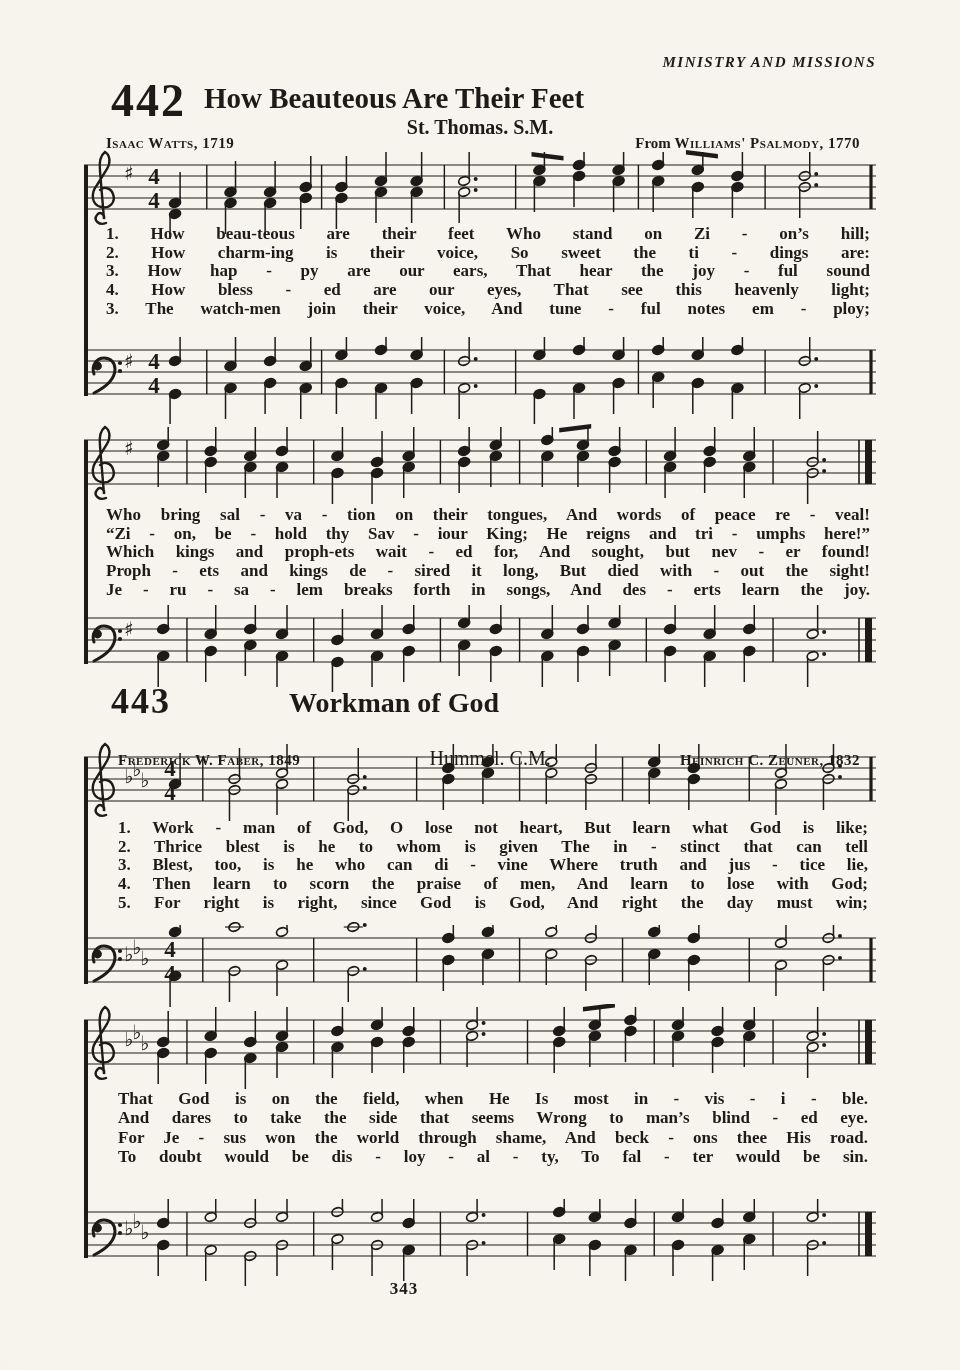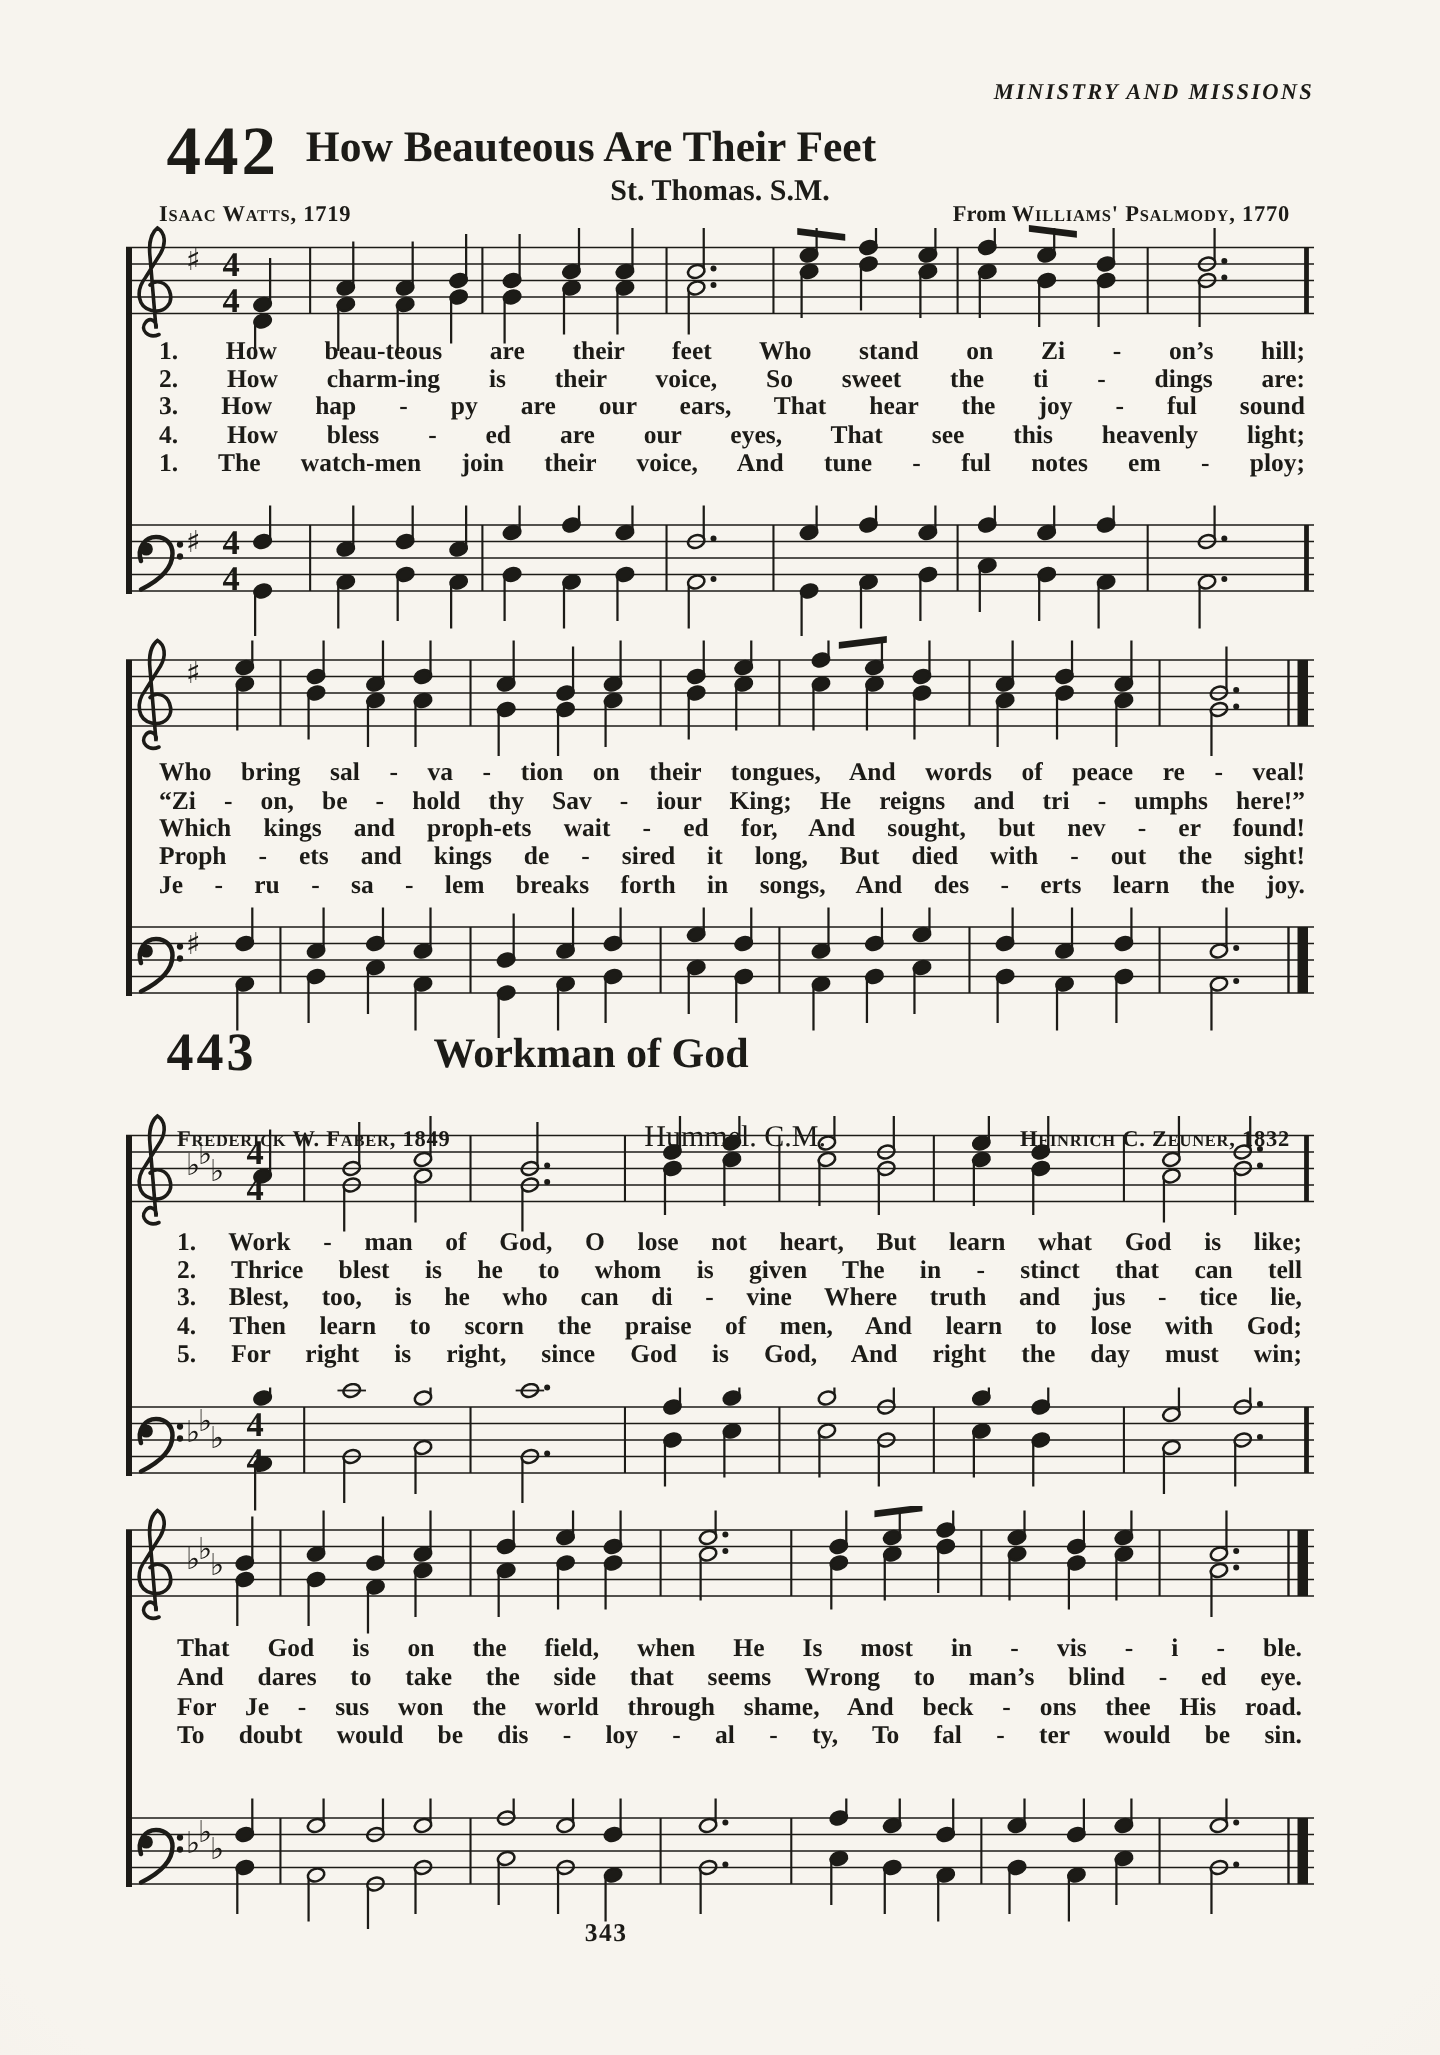--- a/index.html
+++ b/index.html
@@ -169,21 +169,21 @@
         <line x1="725.72" y1="25" x2="725.72" y2="3" stroke="#1c1b17" stroke-width="1.5"></line>
         <line x1="715.72" y1="40" x2="715.72" y2="69" stroke="#1c1b17" stroke-width="1.5"></line>
       </svg>
     </div>
 
   <div class="abs verse-block" style="top:225px;">
     <div class="verse-line">1. How beau-teous are their feet Who stand on Zi - on’s hill;</div>
     <div class="verse-line">2. How charm-ing is their voice, So sweet the ti - dings are:</div>
     <div class="verse-line">3. How hap - py are our ears, That hear the joy - ful sound</div>
     <div class="verse-line">4. How bless - ed are our eyes, That see this heavenly light;</div>
-    <div class="verse-line">1. The watch-men join their voice, And tune - ful notes em - ploy;</div>
+    <div class="verse-line">3. The watch-men join their voice, And tune - ful notes em - ploy;</div>
   </div>
 
   <div class="abs staff-box" style="top:334px;">
       <svg viewBox="0 0 792 92" width="792" height="92">
         <line x1="0" y1="16" x2="792" y2="16" stroke="#1c1b17" stroke-width="1.1"></line>
         <line x1="0" y1="27" x2="792" y2="27" stroke="#1c1b17" stroke-width="1.1"></line>
         <line x1="0" y1="38" x2="792" y2="38" stroke="#1c1b17" stroke-width="1.1"></line>
         <line x1="0" y1="49" x2="792" y2="49" stroke="#1c1b17" stroke-width="1.1"></line>
         <line x1="0" y1="60" x2="792" y2="60" stroke="#1c1b17" stroke-width="1.1"></line>
         <line x1="1.5" y1="16" x2="1.5" y2="60" stroke="#1c1b17" stroke-width="3"></line>

